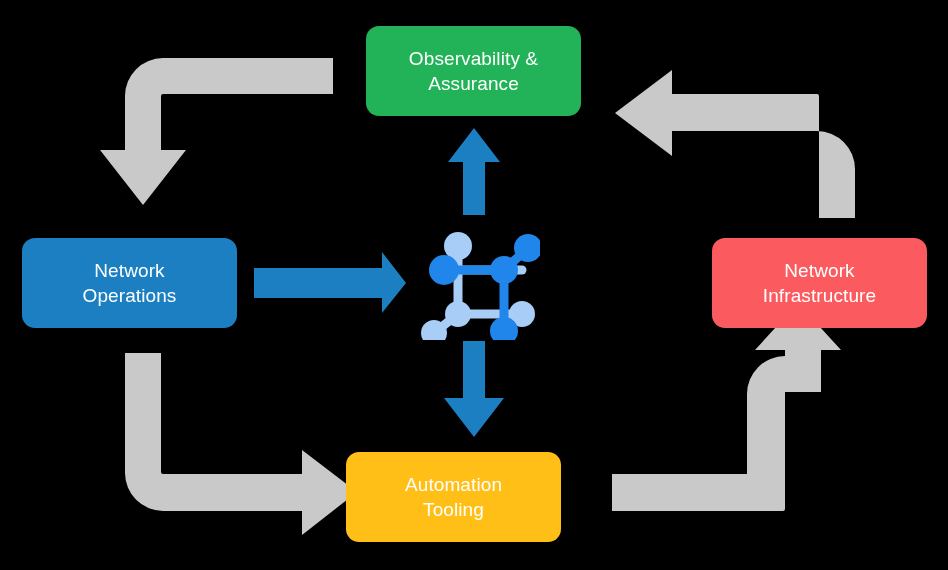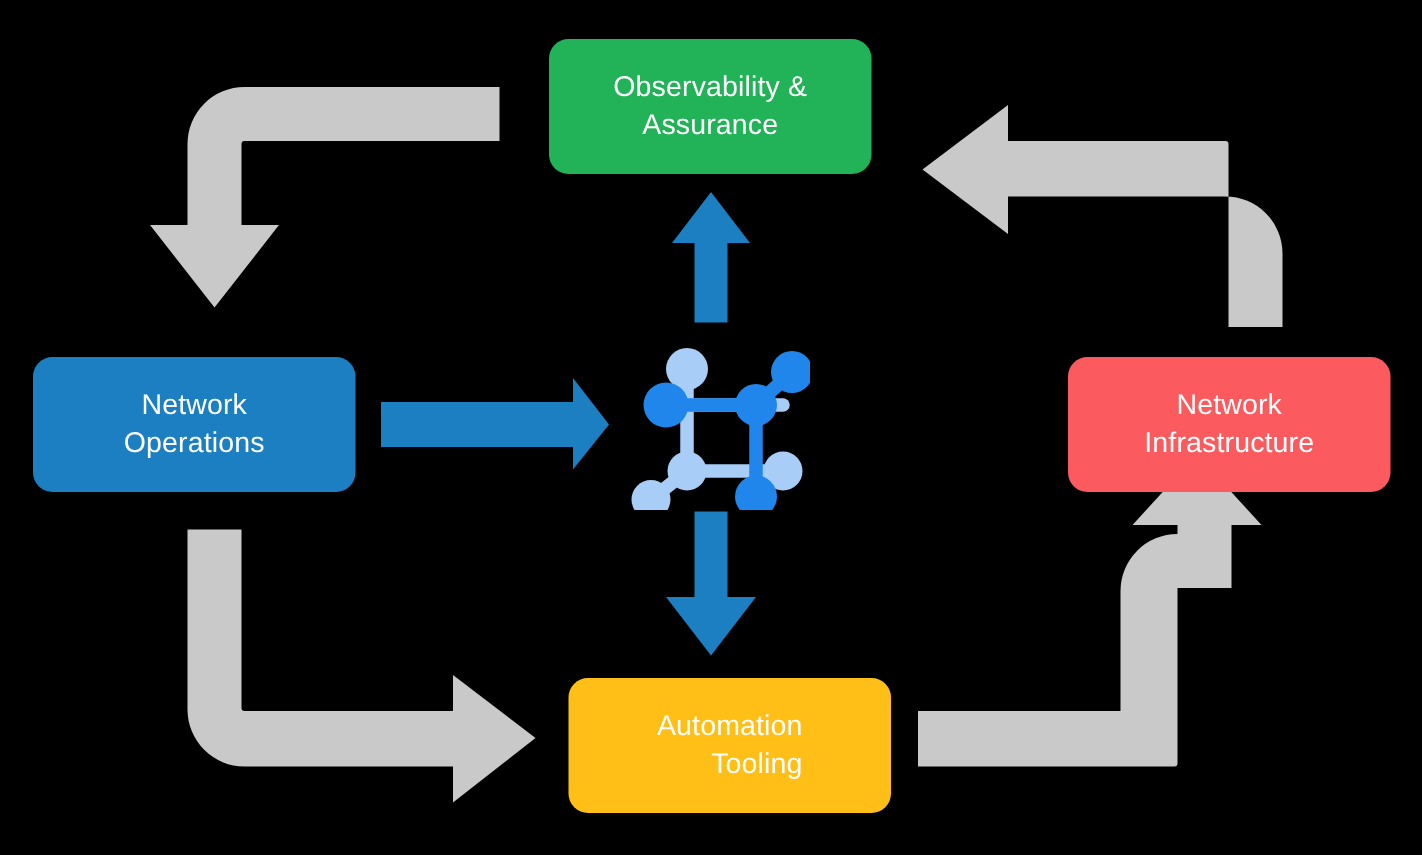--- a/index.html
+++ b/index.html
@@ -43,21 +43,21 @@
     padding: 4px 10px;
     z-index: 3;
   }
   .node-label {
     white-space: pre-line;
     display: block;
   }
   #box-observability { left: 366px; top: 26px;  width: 215px; height: 90px; background: #22b257; }
   #box-netops        { left: 22px;  top: 238px; width: 215px; height: 90px; background: #1b7fc1; }
   #box-netinfra      { left: 712px; top: 238px; width: 215px; height: 90px; background: #fb5b5f; }
-  #box-automation    { left: 379px; top: 452px; width: 215px; height: 90px; background: #ffbf17; text-align: right; }
+  #box-automation    { left: 346px; top: 452px; width: 215px; height: 90px; background: #ffbf17; }
   #center-icon {
     position: absolute;
     left: 418px;
     top: 218px;
     width: 122px;
     height: 122px;
     z-index: 4;
   }
 </style>
 </head>

